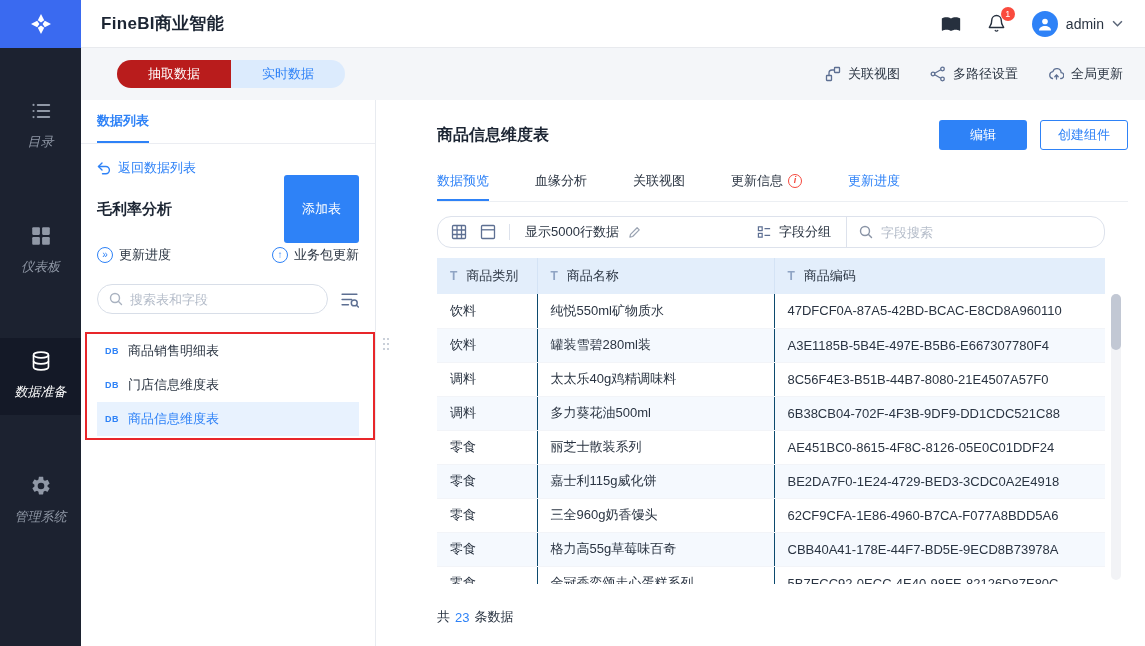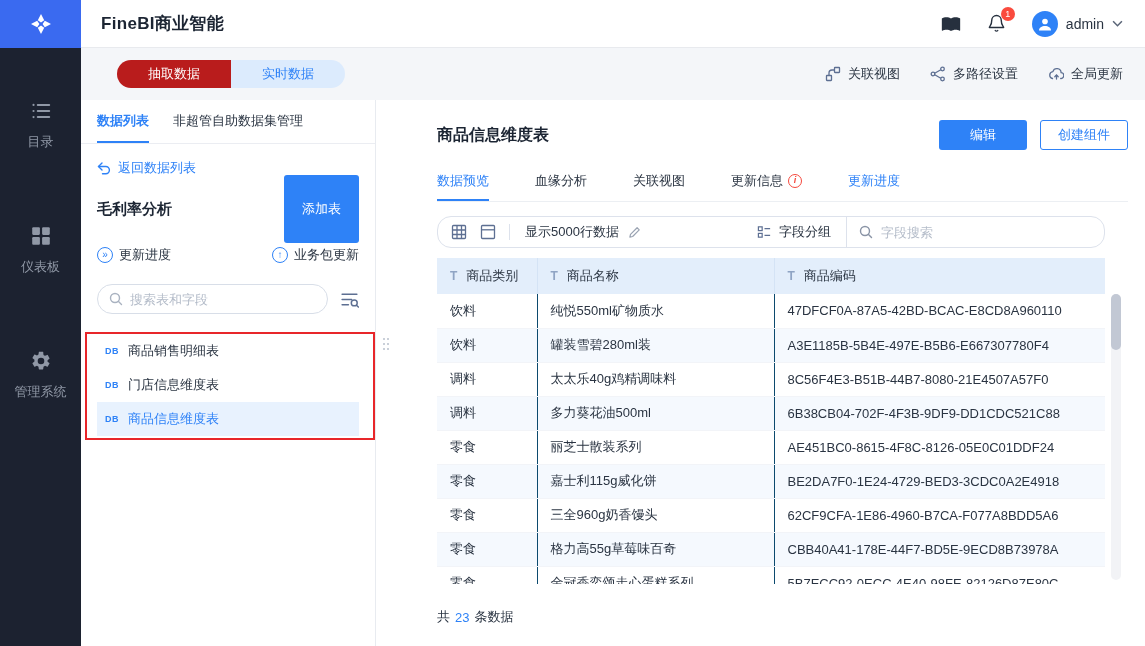--- a/index.html
+++ b/index.html
@@ -13,21 +13,21 @@
   .topbar-right { margin-left:auto; display:flex; align-items:center; gap:26px; padding-right:22px; }
   .tb-icon { display:inline-flex; cursor:pointer; }
   .bell-wrap { position:relative; display:inline-flex; cursor:pointer; }
   .badge { position:absolute; top:-7px; right:-9px; background:#fa4b3e; color:#fff; font-size:9px; min-width:14px; height:14px; border-radius:8px; display:flex; align-items:center; justify-content:center; padding:0 3px; }
   .user { display:flex; align-items:center; gap:8px; font-size:14px; color:#2a3442; cursor:pointer; }
   .avatar { width:26px; height:26px; border-radius:50%; background:#2e82f7; display:flex; align-items:center; justify-content:center; overflow:hidden; }
 
   
   .body { display:flex; height:598px; }
   .sidebar { width:81px; background:#1c2230; padding-top:40px; flex-shrink:0; display:flex; flex-direction:column; }
-  .side-item { display:flex; flex-direction:column; align-items:center; gap:11px; padding:12px 0 14px; margin-bottom:48px; color:#9098a6; font-size:13px; cursor:pointer; }
+  .side-item { display:flex; flex-direction:column; align-items:center; gap:11px; padding:12px 0 14px; margin-bottom:48px; color:#9098a6; font-size:13px; cursor:pointer;font-style:italic; }
   .side-item.active { background:#141927; color:#fff; }
 
   .content { flex:1; display:flex; flex-direction:column; background:#f4f6f9; min-width:0; }
   .strip { height:52px; display:flex; align-items:center; justify-content:space-between; padding:0 22px 0 36px; flex-shrink:0; }
   .mode-toggle { display:flex; border-radius:15px; overflow:hidden; }
   .mode-pill { height:28px; width:114px; font-size:13px; display:flex; align-items:center; justify-content:center; cursor:pointer; border:none; }
   .mode-pill.active { background:#b91c1c; color:#fff; }
   .mode-pill.inactive { background:#dcebfd; color:#2e82f7; }
   .top-actions { display:flex; align-items:center; gap:30px; }
   .top-action { display:flex; align-items:center; gap:7px; font-size:13px; color:#2a3442; cursor:pointer; }
@@ -162,20 +162,30 @@
         <span style="display:inline-flex;">
           <svg width="22" height="22" viewBox="0 0 20 20" fill="currentColor">
               <rect x="2" y="2" width="7" height="7" rx="1"></rect>
               <rect x="11" y="2" width="7" height="7" rx="1"></rect>
               <rect x="2" y="11" width="7" height="7" rx="1"></rect>
               <rect x="11" y="11" width="7" height="7" rx="1"></rect>
             </svg>
         </span>
         <span>仪表板</span>
       </div>
+      <div class="side-item active">
+        <span style="display:inline-flex;">
+          <svg width="22" height="22" viewBox="0 0 20 20" fill="none" stroke="currentColor" stroke-width="1.5">
+              <ellipse cx="10" cy="4.5" rx="6.8" ry="2.6"></ellipse>
+              <path d="M3.2 4.5v11c0 1.45 3.05 2.6 6.8 2.6s6.8-1.15 6.8-2.6v-11"></path>
+              <path d="M3.2 10c0 1.45 3.05 2.6 6.8 2.6s6.8-1.15 6.8-2.6"></path>
+            </svg>
+        </span>
+        <span>数据准备</span>
+      </div>
       <div class="side-item">
         <span style="display:inline-flex;">
           <svg width="22" height="22" viewBox="0 0 24 24" fill="currentColor">
               <path d="M19.14 12.94c.04-.3.06-.61.06-.94s-.02-.64-.07-.94l2.03-1.58a.49.49 0 0 0 .12-.61l-1.92-3.32a.488.488 0 0 0-.59-.22l-2.39.96c-.5-.38-1.03-.7-1.62-.94l-.36-2.54A.484.484 0 0 0 13.92 2h-3.84c-.24 0-.43.17-.47.41l-.36 2.54c-.59.24-1.13.57-1.62.94l-2.39-.96c-.22-.08-.47 0-.59.22L2.74 8.47c-.12.21-.08.47.12.61l2.03 1.58c-.05.3-.09.63-.09.94s.02.64.07.94l-2.03 1.58a.49.49 0 0 0-.12.61l1.92 3.32c.12.22.37.29.59.22l2.39-.96c.5.38 1.03.7 1.62.94l.36 2.54c.05.24.24.41.48.41h3.84c.24 0 .44-.17.47-.41l.36-2.54c.59-.24 1.13-.56 1.62-.94l2.39.96c.22.08.47 0 .59-.22l1.92-3.32a.49.49 0 0 0-.12-.61zM12 15.6A3.6 3.6 0 1 1 12 8.4a3.6 3.6 0 0 1 0 7.2"></path>
             </svg>
         </span>
         <span>管理系统</span>
       </div>
     </nav>
 
@@ -219,21 +229,20 @@
             <span>全局更新</span>
           </div>
         </div>
       </div>
 
       <div class="cols">
 
         <aside class="panel">
           <div class="panel-tabs">
             <div class="panel-tab active">数据列表</div>
-            <div class="panel-tab">非超管自助数据集管理</div>
           </div>
 
           <div class="back-link">
             <span style="display:inline-flex;">
               <svg width="14" height="13" viewBox="0 0 14 13" fill="none" stroke="#2e82f7" stroke-width="1.4" stroke-linecap="round" stroke-linejoin="round">
                   <path d="M5 1 1.5 4.5 5 8"></path>
                   <path d="M1.5 4.5H8.8a3.6 3.6 0 0 1 0 7.2H5.5"></path>
                 </svg>
             </span>
             <span>返回数据列表</span>

